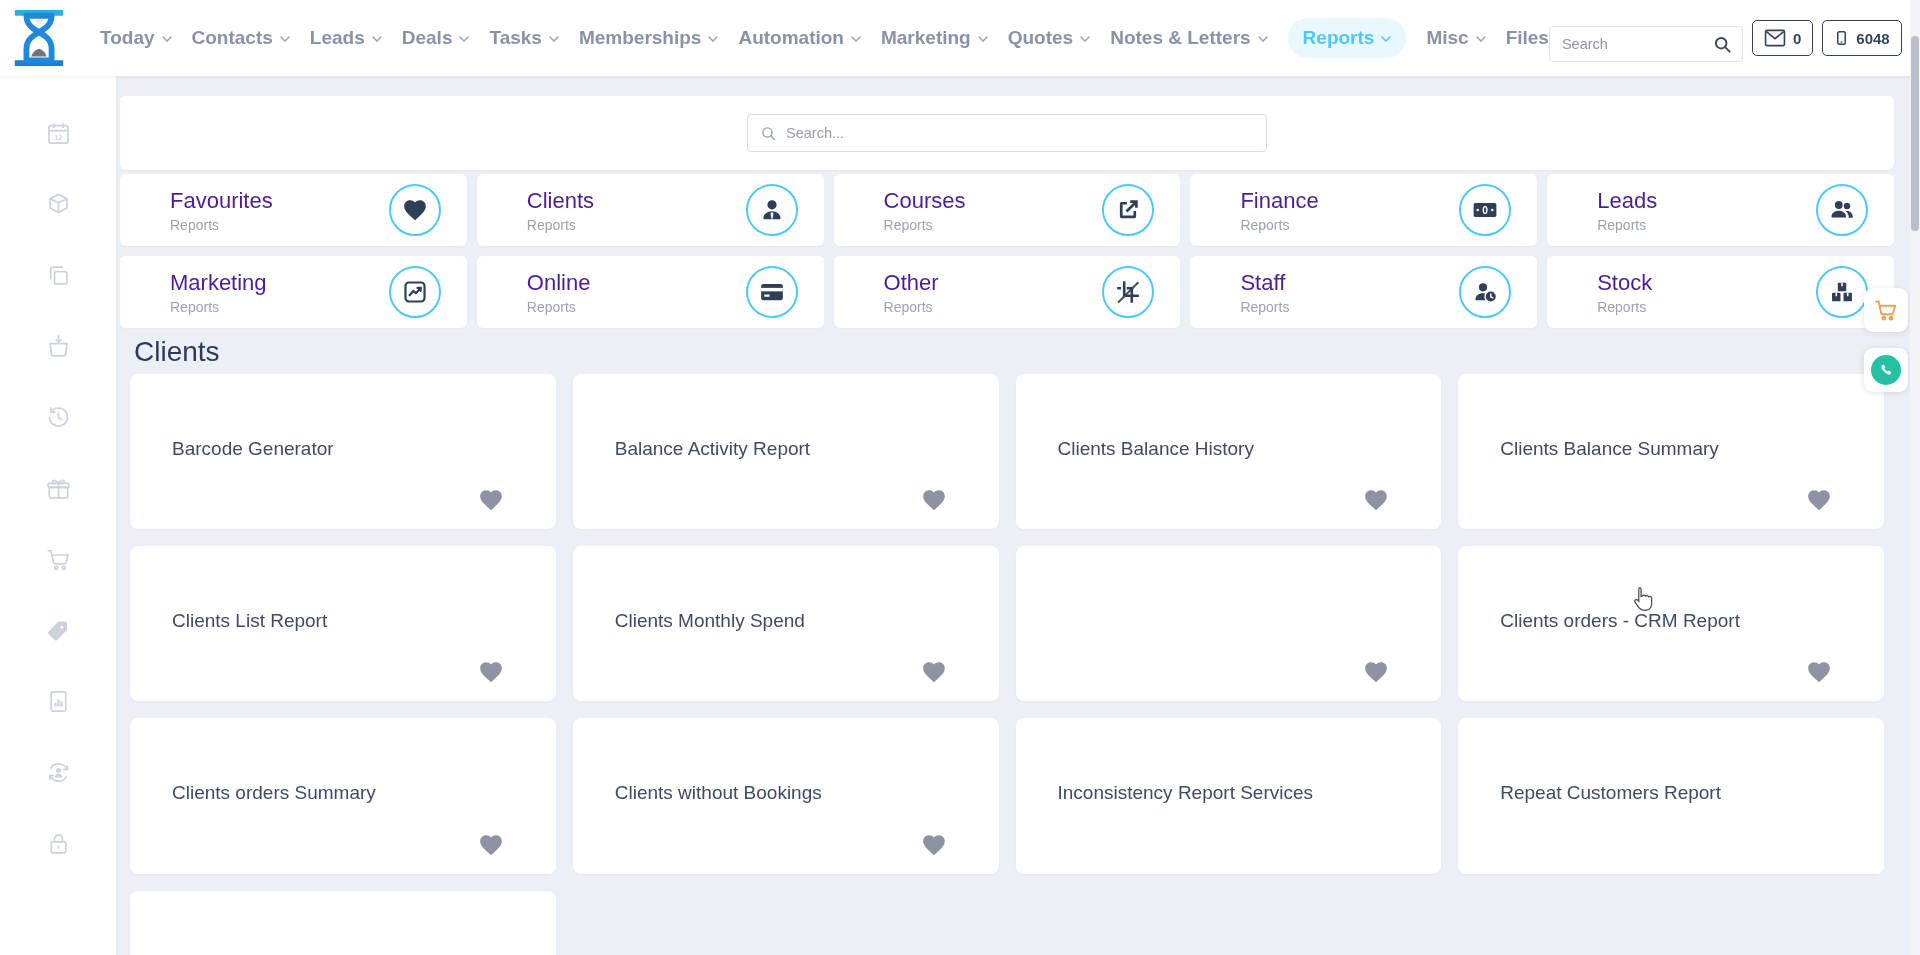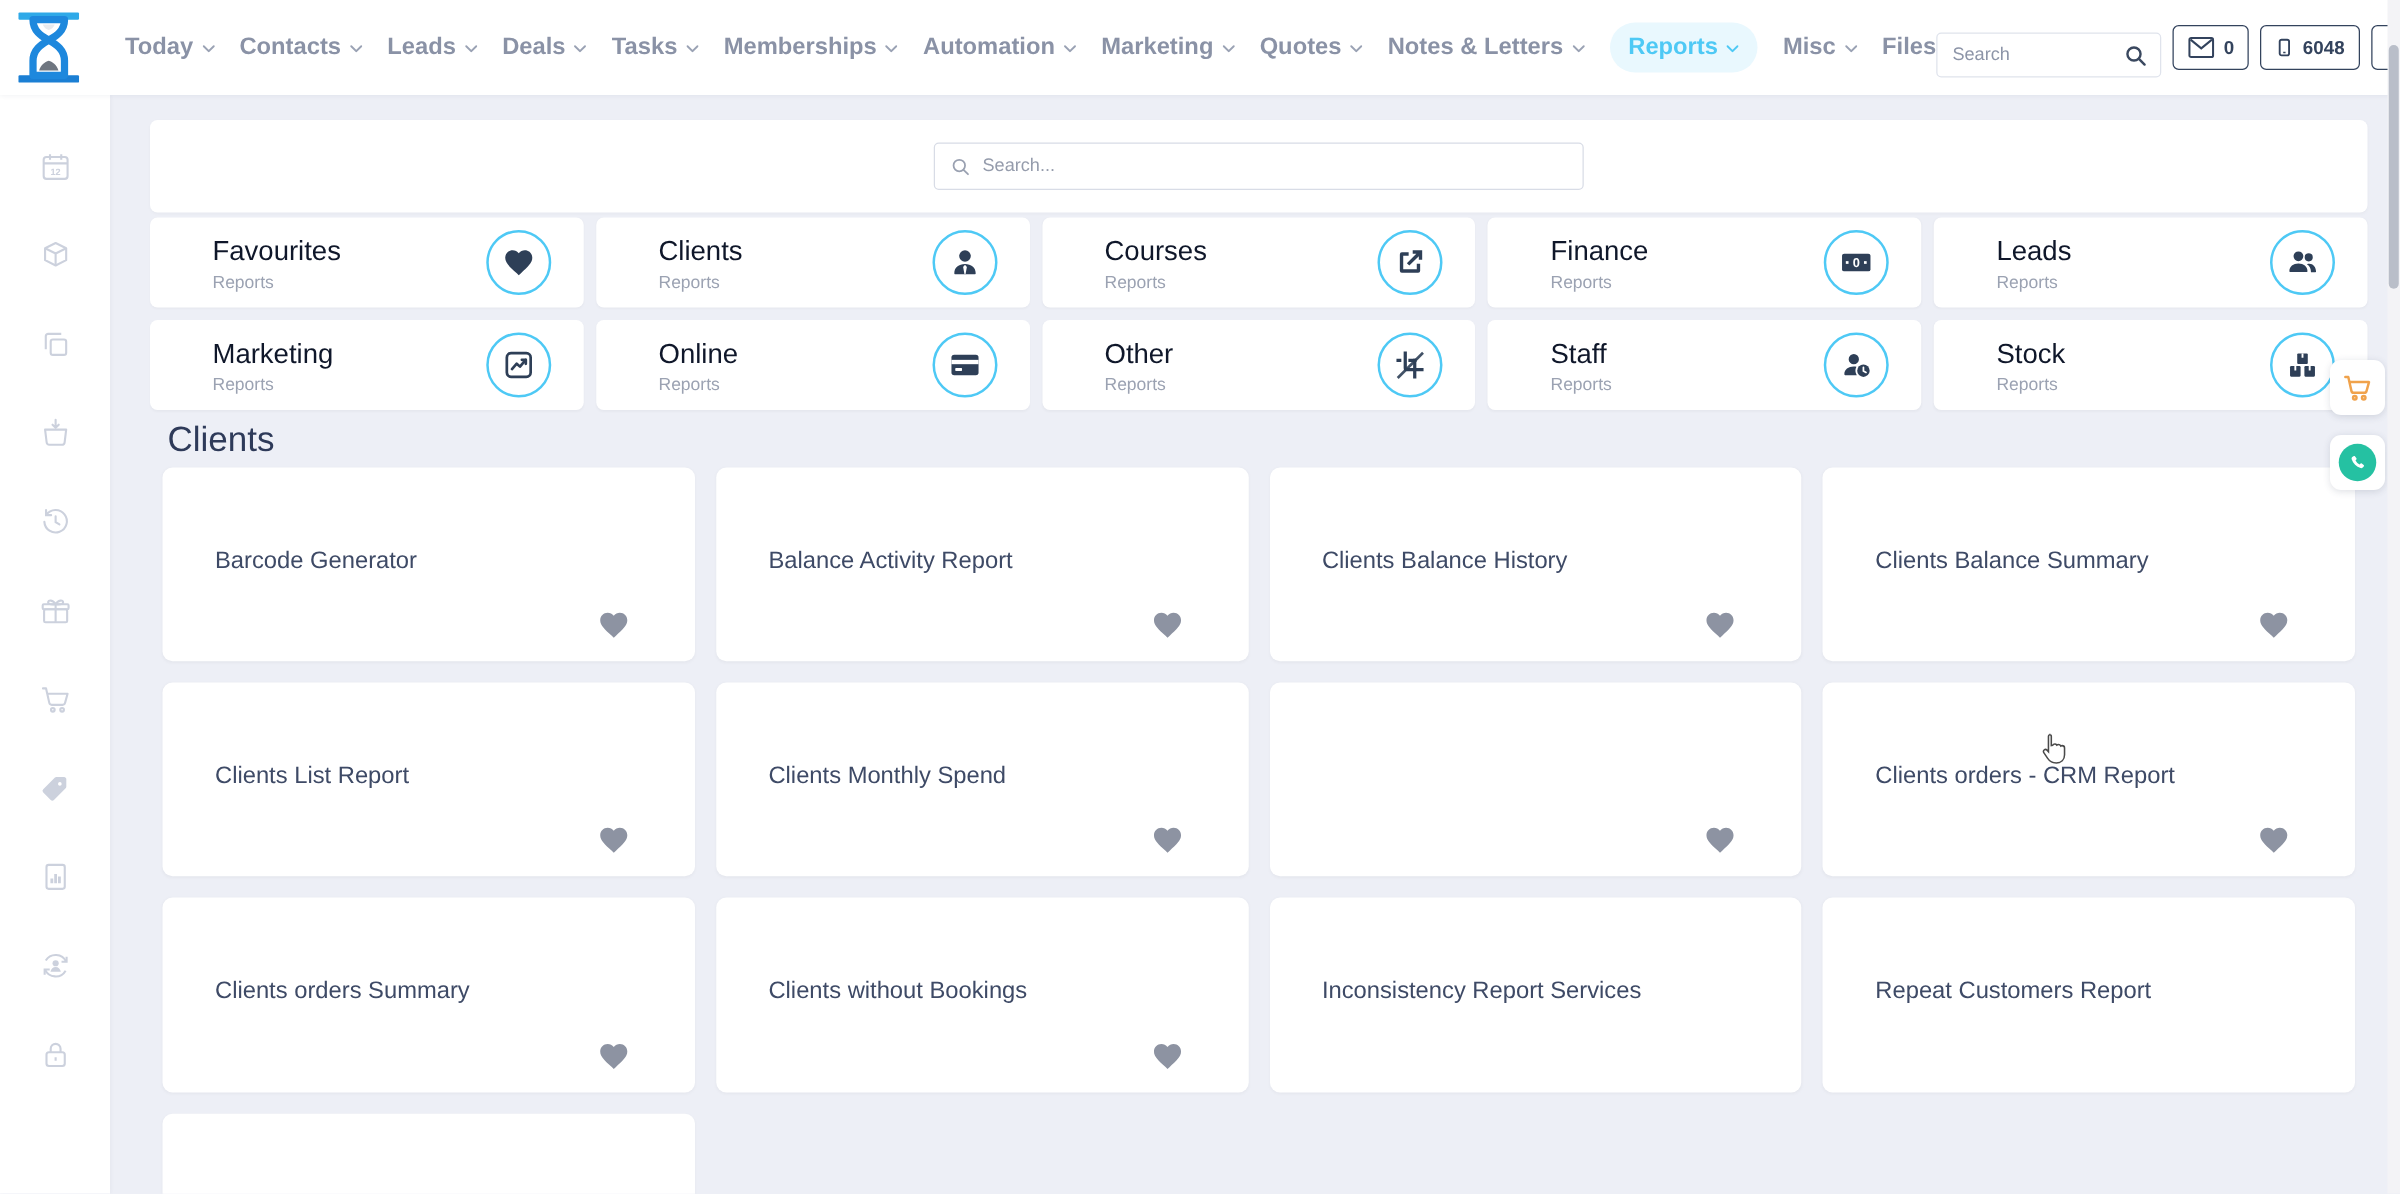--- a/index.html
+++ b/index.html
@@ -17,53 +17,53 @@
     box-shadow:0 1px 4px rgba(46,63,87,.07);
   }
   .logo{ width:80px; display:flex; justify-content:center; margin-left:8px; cursor:pointer; }
   .nav-items{ display:flex; align-items:center; gap:20px; margin-left:30px;
     font-size:19px; font-weight:600; color:#8a92a6; white-space:nowrap; }
   .nav-item{ display:flex; align-items:center; gap:7px; cursor:pointer; }
   .nav-item .chev{ color:#9aa2b4; display:flex; margin-top:2px; }
   .nav-item.active{ color:var(--accent); background:#e9f8fe; padding:9px 15px; border-radius:20px; }
   .nav-item.active .chev{ color:var(--accent); }
   .nav-right{ margin-left:auto; display:flex; align-items:center; gap:9px; margin-right:16px; }
-  .nav-search{ width:180px; height:36px; border:1px solid #dfe3ec; border-radius:4px;
+  .nav-search{ width:194px; height:36px; border:1px solid #dfe3ec; border-radius:4px;
     display:flex; align-items:center; padding:0 9px 0 12px; background:#fff;margin-top:12px; }
   .nav-search input{ border:none; outline:none; flex:1; font-size:14.5px; color:#5a6375; min-width:0;
     font-family:"Liberation Sans", sans-serif; }
   .nav-search input::placeholder{ color:#8d95a8; }
   .nav-search .mag{ color:#3a485f; display:flex; cursor:pointer; }
   .badge{ height:36px; border:1.6px solid #33435d; border-radius:5px; display:flex; align-items:center;
     gap:7px; padding:0 11px; color:#33435d; font-size:15px; font-weight:600; cursor:pointer; background:#fff; }
   .badge svg{ display:block; }
   .account{ font-size:12px; font-weight:700; color:#2e3f57; line-height:1.3; text-align:left; margin:0 4px; }
   
   .sidebar{
-    position:absolute; top:76px; left:0; bottom:0; width:88px; background:#fff; z-index:5;
+    position:absolute; top:76px; left:0; bottom:0; width:116px; background:#fff; z-index:5;
     display:flex; flex-direction:column; align-items:center; padding-top:44px; gap:44px;
     box-shadow:1px 0 3px rgba(46,63,87,.04);
   }
   .side-icon{ width:27px; height:27px; color:#ccd1dd; cursor:pointer; }
   .side-icon svg{ width:100%; height:100%; }
   
   .main{ position:absolute; left:94px; top:76px; right:10px; bottom:0; overflow:hidden; padding:0 16px 0 26px; }
   .search-panel{ margin-top:20px; height:74px; background:#fff; border-radius:6px;
     display:flex; align-items:center; justify-content:center; box-shadow:0 1px 3px rgba(0,0,0,.03); }
   .content-search{ width:520px; height:38px; border:1px solid #d8dce6; border-radius:4px;
     display:flex; align-items:center; gap:9px; padding:0 12px; background:#fff; }
   .content-search .mag{ color:#9aa1b1; display:flex; }
   .content-search input{ border:none; outline:none; flex:1; font-size:14.5px; color:#6a7386;
     font-family:"Liberation Sans", sans-serif; }
   .content-search input::placeholder{ color:#959cac; }
   .tiles{ margin-top:4px; display:grid; grid-template-columns:repeat(5,1fr); gap:10px; }
   .tile{ height:72px; background:#fff; border-radius:6px; position:relative; display:flex;
     flex-direction:column; justify-content:center; padding-left:50px; cursor:pointer;
     box-shadow:0 1px 2px rgba(0,0,0,.03); }
-  .tile-title{ font-size:22px; color:#0f172a; font-weight:500; }
+  .tile-title{ font-size:22px; color:#4c1d95; font-weight:500; }
   .tile-sub{ font-size:14px; color:#9ba2b2; margin-top:3px; }
   .tile-circle{ position:absolute; right:26px; top:50%; transform:translateY(-50%);
     width:52px; height:52px; border:2px solid var(--accent); border-radius:50%;
     display:flex; align-items:center; justify-content:center; color:#2e3f57; background:#fff; }
   .tile-circle svg{ width:26px; height:26px; }
   .section-title{ font-size:28px; color:#2e3a59; font-weight:500; margin:8px 0 6px 14px; }
   .reports{ display:grid; grid-template-columns:repeat(4,1fr); gap:17px; margin:0 10px; }
   .report-card{ background:#fff; border-radius:8px; position:relative; padding:46px 40px 67px 42px;
     box-shadow:0 1px 3px rgba(0,0,0,.04); cursor:pointer; }
   .report-title{ font-size:19px; color:#3e4a66; font-weight:500; line-height:1.38;margin-top:16px; }

